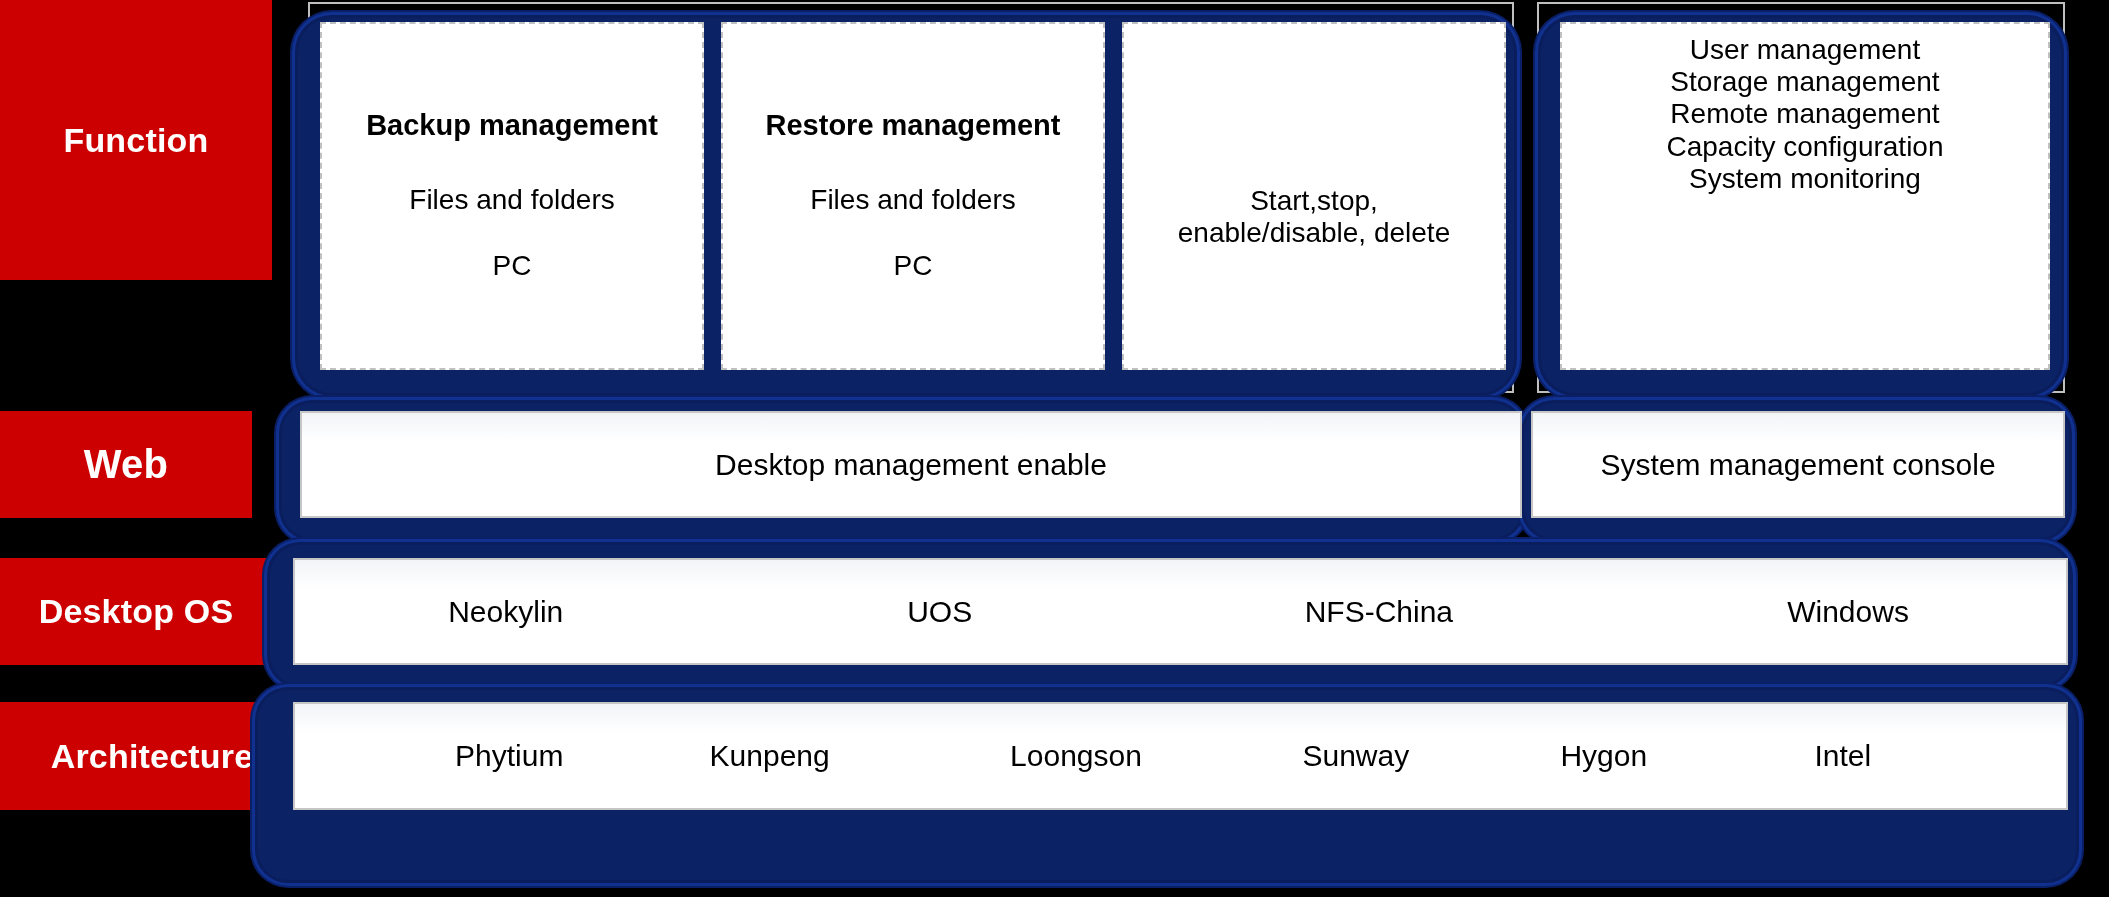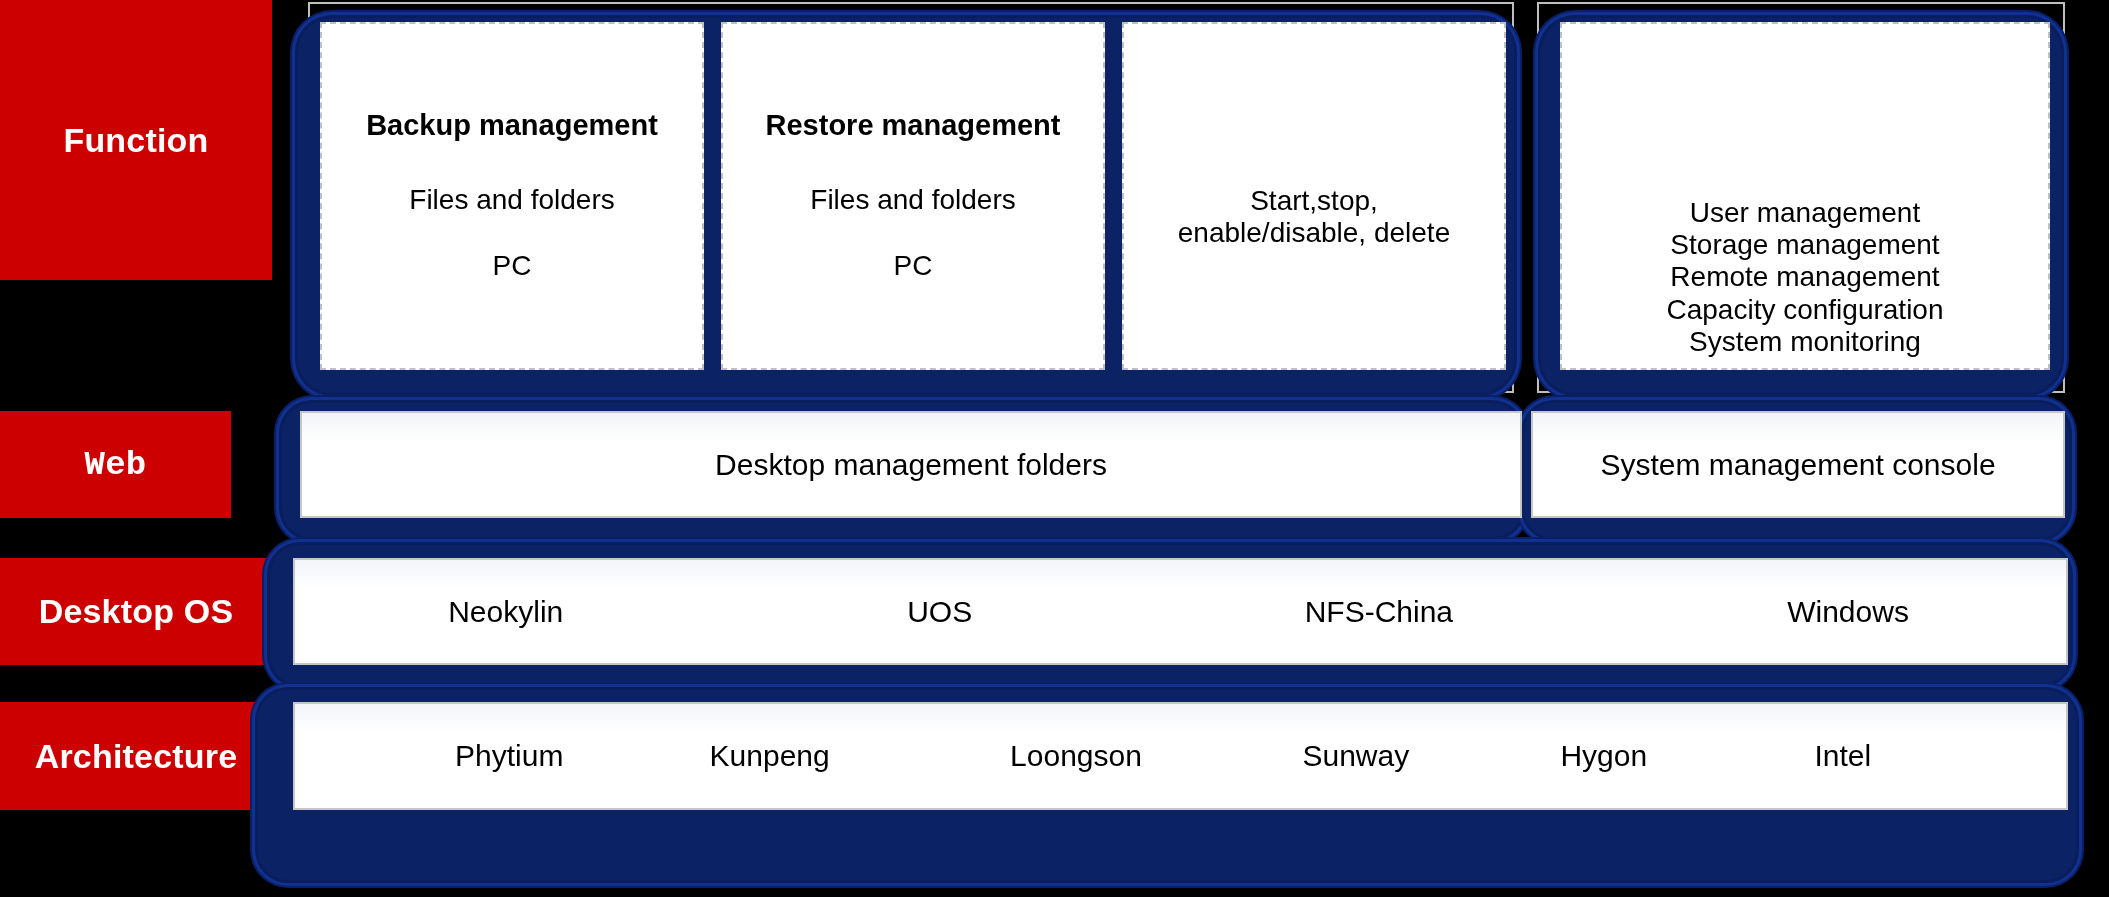--- a/index.html
+++ b/index.html
@@ -67,21 +67,21 @@
     font-size:28px;
     line-height:1.15;
     text-align:center;
     margin:0;
   }
   .gap-lg{height:42px;}
   .gap-md{height:34px;}
 
   
   .list-card{
-    justify-content:flex-end;
+    justify-content:flex-start;
     padding:10px 0;
   }
   .list-card .card-line{margin:0;}
 
   
   .row-single{
     font-size:30px;
     color:#000;
     text-align:center;
   }
@@ -101,29 +101,29 @@
 </style>
 </head>
 <body>
 
 <div id="stage">
 
   <div class="rowlabel" style="top:0px;left:0px;width:272px;height:280px;font-size:34px;">
     <span>Function</span>
   </div>
 
-  <div class="rowlabel" style="top:411px;left:0px;width:231px;height:107px;font-size:34px;font-family:Liberation Mono, monospace;">
+  <div class="rowlabel" style="top:411px;left:0px;width:252px;height:107px;font-size:40px;">
     <span>Web</span>
   </div>
 
   <div class="rowlabel" style="top:558px;left:0px;width:272px;height:107px;font-size:34px;">
     <span>Desktop OS</span>
   </div>
 
-  <div class="rowlabel" style="top:702px;left:0px;width:272px;height:108px;font-size:34px;">
+  <div class="rowlabel" style="top:702px;left:0px;width:272px;height:108px;font-size:34px;padding-left:16px;">
     <span>Architecture</span>
   </div>
 
   <div class="frame" style="top:2px;left:308px;width:1206px;height:391px;"></div>
   <div class="frame" style="top:2px;left:1537px;width:528px;height:391px;"></div>
 
   <div class="shelf" style="top:18px;left:298px;width:1216px;height:375px;"></div>
   <div class="shelf" style="top:18px;left:1541px;width:520px;height:375px;"></div>
 
   <div class="card dashed" style="top:22px;left:320px;width:384px;height:348px;">
@@ -153,21 +153,21 @@
     <div class="card-line">Storage management</div>
     <div class="card-line">Remote management</div>
     <div class="card-line">Capacity configuration</div>
     <div class="card-line">System monitoring</div>
   </div>
 
   <div class="shelf tight" style="top:403px;left:282px;width:1240px;height:135px;"></div>
   <div class="shelf tight" style="top:403px;left:1524px;width:545px;height:135px;"></div>
 
   <div class="card grad" style="top:411px;left:300px;width:1222px;height:107px;">
-    <div class="row-single">Desktop management folders</div>
+    <div class="row-single">Desktop management enable</div>
   </div>
 
   <div class="card grad" style="top:411px;left:1531px;width:534px;height:107px;">
     <div class="row-single">System management console</div>
   </div>
 
   <div class="shelf tight" style="top:545px;left:270px;width:1800px;height:140px;"></div>
 
   <div class="card grad" style="top:558px;left:293px;width:1775px;height:107px;">
     <div class="colrow">

